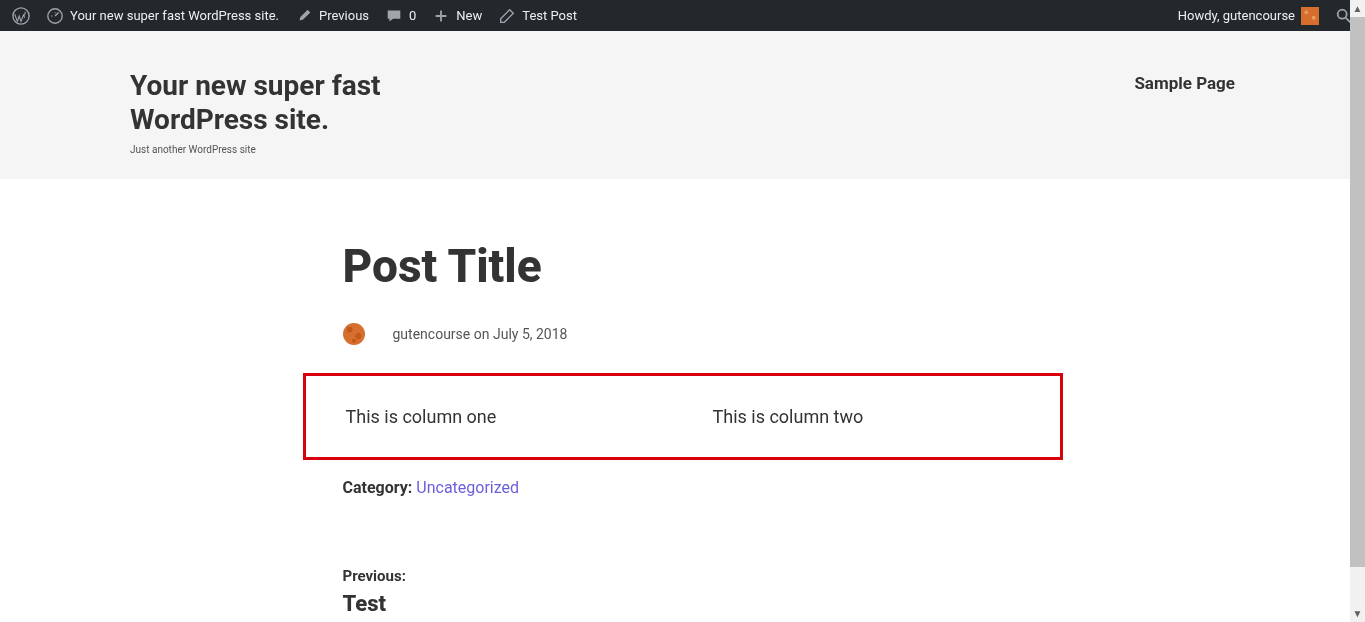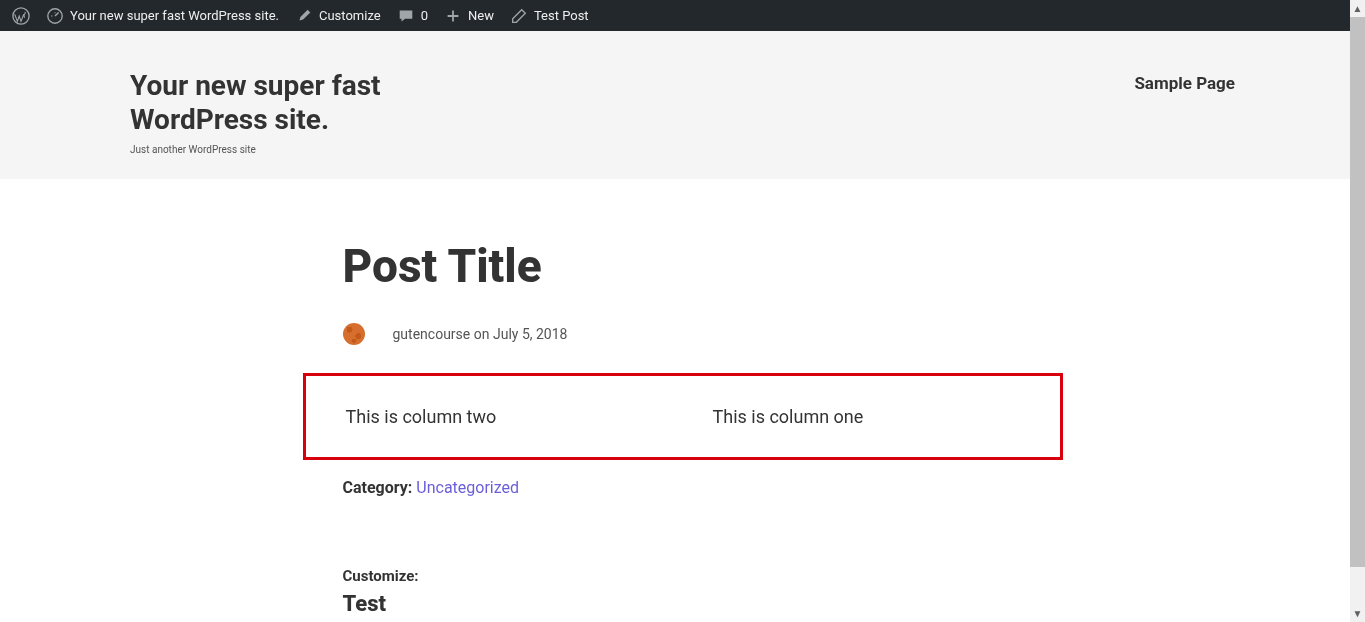--- a/index.html
+++ b/index.html
@@ -205,21 +205,21 @@
           </svg>
       </span>
       <span>Your new super fast WordPress site.</span>
     </div>
     <div class="admin-bar-item">
       <span class="admin-icon">
         <svg viewBox="0 0 20 20">
             <path d="M14 3l3 3-8 8-4 1 1-4z" fill="#a0a5aa"></path>
           </svg>
       </span>
-      <span>Customize</span>
+      <span>Previous</span>
     </div>
     <div class="admin-bar-item">
       <span class="admin-icon">
         <svg viewBox="0 0 20 20">
             <path d="M3 4h14v9H9l-4 3v-3H3z" fill="#a0a5aa"></path>
           </svg>
       </span>
       <span>0</span>
     </div>
     <div class="admin-bar-item">
@@ -230,20 +230,34 @@
       </span>
       <span>New</span>
     </div>
     <div class="admin-bar-item">
       <span class="admin-icon">
         <svg viewBox="0 0 20 20">
             <path d="M13 3l4 4-10 10H3v-4z" fill="none" stroke="#a0a5aa" stroke-width="1.5"></path>
           </svg>
       </span>
       <span>Test Post</span>
+    </div>
+  </div>
+  <div class="admin-bar-right">
+    <div class="admin-bar-item">
+      <span>Howdy, gutencourse</span>
+      <span class="avatar-small"></span>
+    </div>
+    <div class="admin-bar-item">
+      <span class="admin-icon">
+        <svg viewBox="0 0 20 20">
+            <circle cx="8" cy="8" r="5" fill="none" stroke="#a0a5aa" stroke-width="2"></circle>
+            <path d="M12 12l5 5" stroke="#a0a5aa" stroke-width="2"></path>
+          </svg>
+      </span>
     </div>
   </div>
 </div>
 
 <header class="site-header">
   <div>
     <h1 class="site-title">Your new super fast WordPress site.</h1>
     <p class="site-tagline">Just another WordPress site</p>
   </div>
   <nav>
@@ -256,29 +270,29 @@
     <h1 class="post-title">Post Title</h1>
     <div class="post-meta">
       <span class="avatar-author"></span>
       <span>
         <span>gutencourse</span>
         <span>on</span>
         <span>July 5, 2018</span>
       </span>
     </div>
     <div class="columns-box">
+      <div class="column">This is column one</div>
       <div class="column">This is column two</div>
-      <div class="column">This is column one</div>
     </div>
     <div class="category-line">
       <span class="category-label">Category:</span>
       <span class="category-link">Uncategorized</span>
     </div>
     <nav class="post-nav">
-      <div class="post-nav-label">Customize:</div>
+      <div class="post-nav-label">Previous:</div>
       <div class="post-nav-title">Test</div>
     </nav>
   </article>
 </main>
 
 <div class="scrollbar-track">
   <div class="scrollbar-arrow up">▲</div>
   <div class="scrollbar-thumb"></div>
   <div class="scrollbar-arrow down">▼</div>
 </div>

